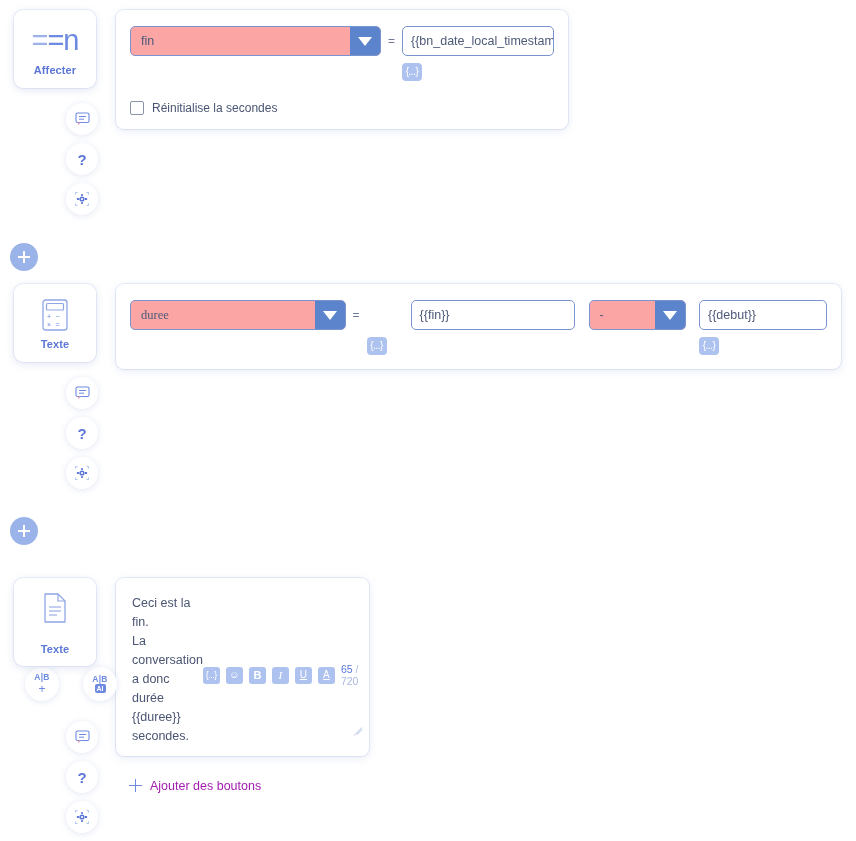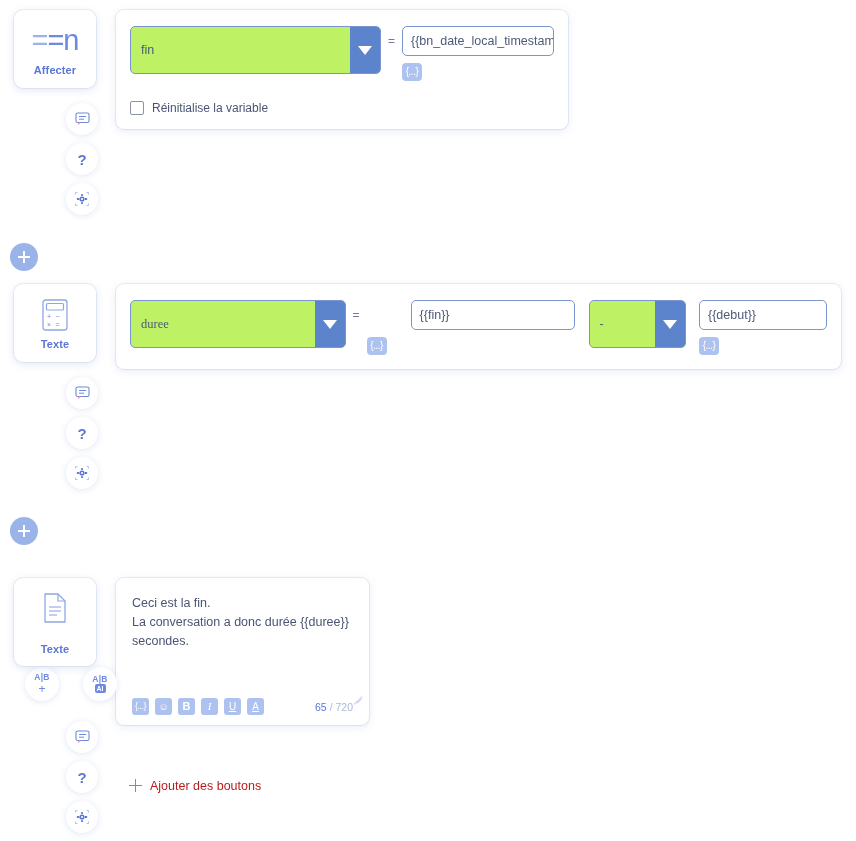--- a/index.html
+++ b/index.html
@@ -76,22 +76,22 @@
 
   
   .field-row { display: flex; align-items: flex-start; }
 
   .select-wrap {
     display: flex;
     align-items: stretch;
     border: 1px solid #7a94cf;
     border-radius: 5px;
     overflow: hidden;
-    background: #bef264;
-    height: 48px;
+    background: #fca5a5;
+    height: 30px;
     box-sizing: border-box;
   }
   .select-wrap .sel-text {
     flex: 1 1 auto;
     display: flex;
     align-items: center;
     padding: 0 10px;
     font-size: 12.5px;
     color: #4d5a78;
     white-space: nowrap;
@@ -233,21 +233,21 @@
     width: 253px;
     background: #fff;
     border-radius: 8px;
     box-shadow: 0 2px 9px rgba(108,131,196,0.17), 0 0 0 1px rgba(203,215,242,0.45);
     margin-left: 20px;
     padding: 16px 16px 10px 16px;
     box-sizing: border-box;
     position: relative;
     min-height: 147px;
     display: flex;
-    flex-direction: column;
+    flex-direction: row;
   }
   .msg-text {
     font-size: 12.5px;
     line-height: 19px;
     color: #4a5573;
     white-space: pre-line;
     flex: 1 1 auto;
   }
   .editor-bar {
     display: flex;
@@ -291,21 +291,21 @@
     height: 1px;
     transform-origin: right center;
     transform: rotate(-45deg);
   }
 
   .add-buttons-link {
     position: absolute;
     display: flex;
     align-items: flex-start;
     font-size: 12.5px;
-    color: #b91c1c;
+    color: #a21caf;
   }
   .add-buttons-link .pl {
     position: relative;
     width: 13px; height: 13px;
     margin-right: 8px;
     flex: 0 0 auto;
   }
   .add-buttons-link .pl::before,
   .add-buttons-link .pl::after {
     content: "";
@@ -345,21 +345,21 @@
 
           <div class="input-col">
             <div class="txt-input" style="width:152px;">{{bn_date_local_timestamp}}</div>
             <div class="brace-btn">{...}</div>
           </div>
 
         </div>
 
         <div class="checkbox-row">
           <span class="cbox"></span>
-          <span class="cbox-label">Réinitialise la variable</span>
+          <span class="cbox-label">Réinitialise la secondes</span>
         </div>
 
       </div>
     </div>
   </div>
 
   <div class="rail" style="left:66px; top:103px;">
     <div class="circ">
       <svg width="15" height="14" viewBox="0 0 15 14">
         <rect x="1" y="1" width="13" height="9.5" rx="1.6" fill="none" stroke="#6d8ae0" stroke-width="1.1"></rect>

